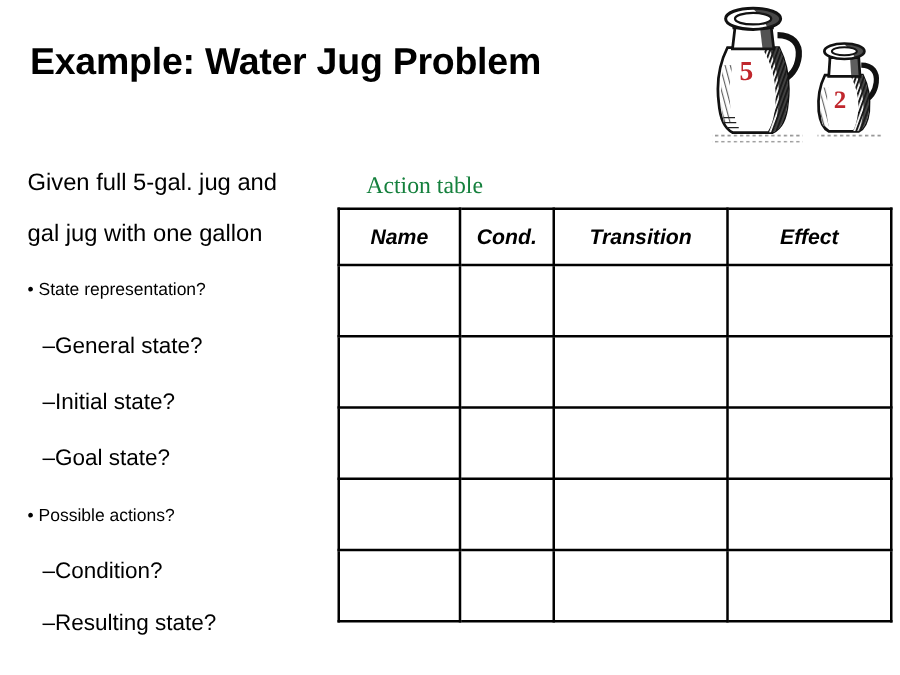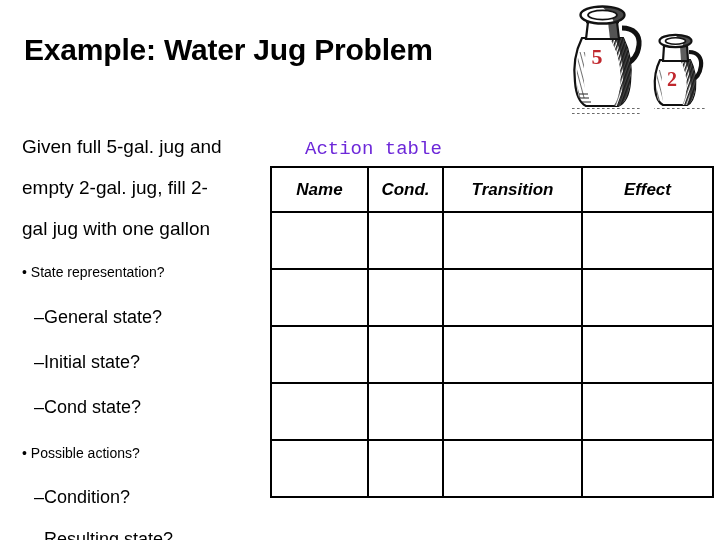--- a/index.html
+++ b/index.html
@@ -76,26 +76,26 @@
   }
   .lvl-dash-small {
     font-size: 18px;
     line-height: 26px;
     padding-left: 12px;
   }
 
   
   #action-table-caption {
     position: absolute;
-    left: 305px;
+    left: 293px;
     top: 138px;
-    font-family: Liberation Mono, monospace;
+    font-family: Liberation Serif, serif;
     font-size: 19px;
     line-height: 22px;
-    color: #6d28d9;
+    color: #15803d;
     white-space: nowrap;
   }
   #action-table {
     position: absolute;
     left: 270px;
     top: 166px;
     width: 434px;
     border-collapse: collapse;
     table-layout: fixed;
   }
@@ -209,26 +209,25 @@
         <ellipse cx="113.5" cy="39" rx="10" ry="3.2" fill="#ffffff" stroke="#111111" stroke-width="1.6"></ellipse>
         <path d="M113,32.8 A16,6.2 0 0 1 129.5,39 A16,6.2 0 0 1 122,44.6 L120.5,41.4 A10,3.2 0 0 0 123.5,39 A10,3.2 0 0 0 116,35.9 Z" fill="#1a1a1a" opacity="0.78"></path>
 
         <text x="110" y="84" font-family="Liberation Serif, serif" font-size="20" font-weight="bold" fill="#c0272d" text-anchor="middle">2</text>
       </g>
     </svg>
   </div>
 
   <div id="body-text">
     <div class="bt-line lvl-para">Given full 5-gal. jug and</div>
-    <div class="bt-line lvl-para">empty 2-gal. jug, fill 2-</div>
     <div class="bt-line lvl-para">gal jug with one gallon</div>
     <div class="bt-line lvl-bullet">• State representation?</div>
     <div class="bt-line lvl-dash">–General state?</div>
     <div class="bt-line lvl-dash">–Initial state?</div>
-    <div class="bt-line lvl-dash">–Cond state?</div>
+    <div class="bt-line lvl-dash">–Goal state?</div>
     <div class="bt-line lvl-bullet">• Possible actions?</div>
     <div class="bt-line lvl-dash-small">–Condition?</div>
     <div class="bt-line lvl-dash-small">–Resulting state?</div>
   </div>
 
   <div id="action-table-caption">Action table</div>
 
   <table id="action-table">
     <thead>
       <tr>

